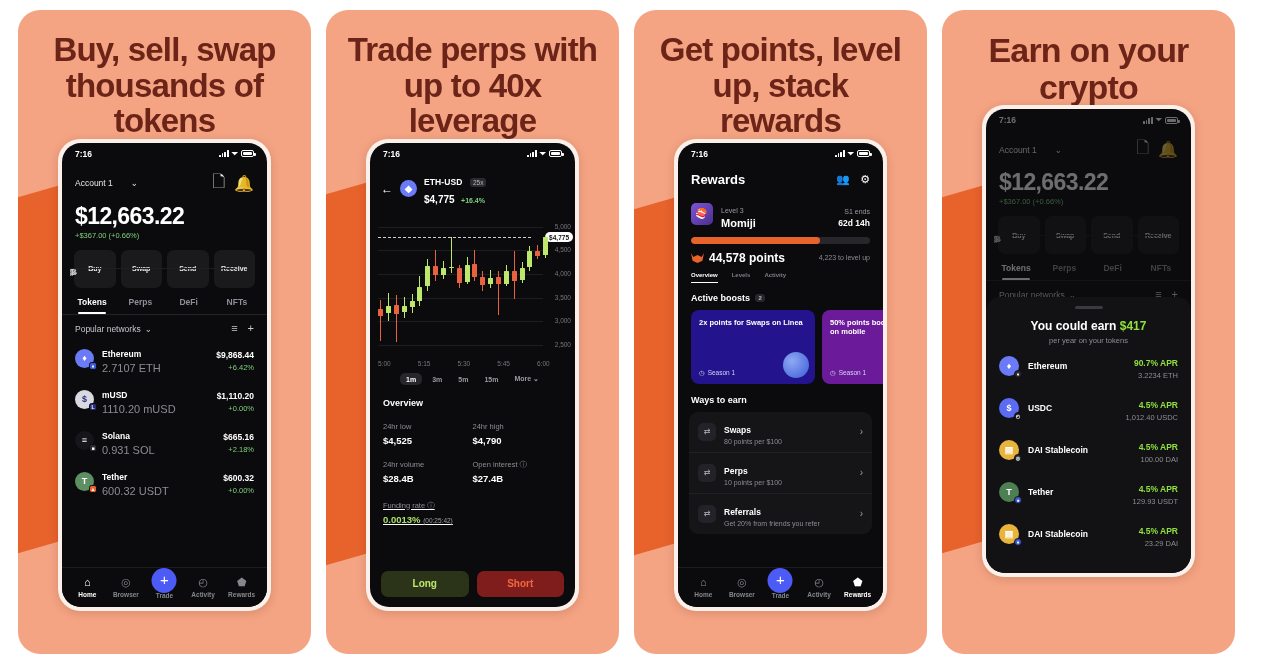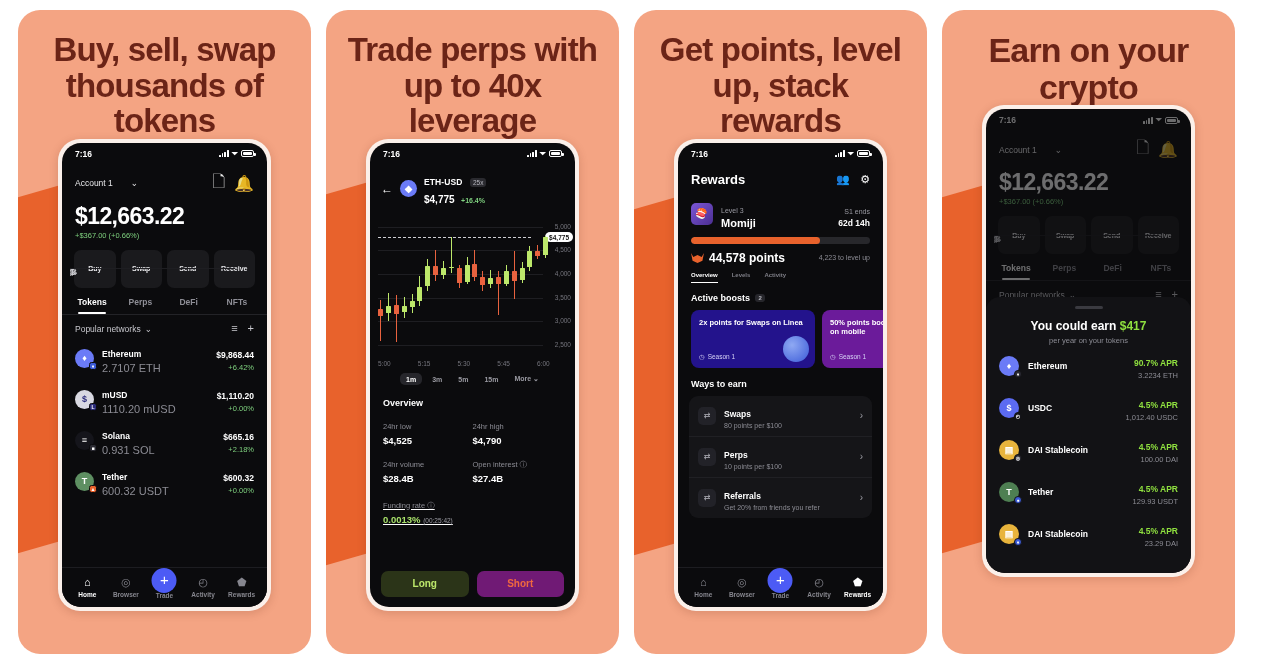--- a/index.html
+++ b/index.html
@@ -169,21 +169,21 @@
   .g2 .v{ font-size:9.5px; font-weight:700; margin-top:2px;}
   .fr{ padding:10px 13px 0;text-decoration:underline;}
   .fr .k{ font-size:7.5px;color:#8C8C94;}
   .fr .v{ font-size:9.5px;font-weight:700;color:#A8E06A;margin-top:2px;}
   .fr .v small{ font-size:6.5px; color:#9A9AA2; font-weight:400;}
 
   .lsrow{ position:absolute; left:0; right:0; bottom:10px; display:flex; gap:8px; padding:0 11px;}
   .lsbtn{ flex:1; height:26px; border-radius:7px; display:flex;align-items:center;justify-content:center;
           font-size:10px; font-weight:700;}
   .lsbtn.long{ background:#2B3418; color:#BDE86B;}
-  .lsbtn.short{ background:#701a75; color:#F0683F;}
+  .lsbtn.short{ background:#7f1d1d; color:#F0683F;}
 
   
   .rw-head{ display:flex;align-items:center;justify-content:space-between;padding:7px 13px 4px;}
   .rw-title{ font-size:13px;font-weight:700;}
   .rw-ic{ display:flex;gap:10px;font-size:11px;color:#fff;}
   .lvlrow{ display:flex;align-items:center;gap:8px;padding:8px 13px 0;}
   .lvlav{ width:22px;height:22px;border-radius:5px;background:linear-gradient(135deg,#7B56D6,#4B2E91);
           display:flex;align-items:center;justify-content:center;font-size:10px;}
   .lvl .a{ font-size:7px;color:#9A9AA2;}
   .lvl .b{ font-size:11px;font-weight:700;}
@@ -196,21 +196,21 @@
   .ptrow .fox{ width:13px;height:10px;background:#E8622C;
      clip-path:polygon(0 0,18% 40%,50% 22%,82% 40%,100% 0,88% 78%,50% 100%,12% 78%);}
   .ptrow .pts{ font-size:12px;font-weight:700;}
   .ptrow .to{ margin-left:auto;font-size:7px;color:#8C8C94;}
   .subtabs{ display:flex;gap:14px;padding:7px 13px 0;}
   .st{ font-size:6px;color:#7E7E86;font-weight:600;padding-bottom:4px;}
   .st.on{ color:#fff;border-bottom:1.5px solid #fff;}
   .sect{ font-size:9px;font-weight:700;padding:10px 13px 0;display:flex;align-items:center;gap:5px;}
   .sect .cnt{ font-size:6px;background:#26262B;color:#B6B6BE;border-radius:3px;padding:1px 3.5px;font-weight:600;}
   .boosts{ display:flex;gap:7px;padding:7px 0 0 13px;overflow:hidden;}
-  .boost{ width:124px;flex:0 0 auto;border-radius:8px;padding:8px 8px 7px;position:relative;overflow:hidden;height:58px;}
+  .boost{ width:124px;flex:0 0 auto;border-radius:8px;padding:8px 8px 7px;position:relative;overflow:hidden;height:74px;}
   .boost.b1{ background:#23138C;} .boost.b2{ background:#6B1B9A;}
   .boost .bt{ font-size:7.5px;font-weight:700;line-height:1.25;}
   .boost .bs{ position:absolute;bottom:7px;left:8px;font-size:6.5px;color:#D6D2F5;display:flex;align-items:center;gap:3px;}
   .boost .art{ position:absolute;right:6px;bottom:6px;width:26px;height:26px;border-radius:50%;
       background:radial-gradient(circle at 35% 35%,#8FA9F3,#3B5BD8);}
   .wte{ font-size:9px;font-weight:700;padding:11px 13px 0;}
   .earnlist{ margin:7px 11px 0;background:#151518;border-radius:9px;overflow:hidden;}
   .er{ display:flex;align-items:center;gap:8px;padding:7px 9px;border-bottom:1px solid #202024;}
   .er:last-child{border-bottom:none;}
   .er .eic{ width:18px;height:18px;border-radius:5px;background:#222228;display:flex;align-items:center;justify-content:center;font-size:8px;color:#B6B6BE;}

